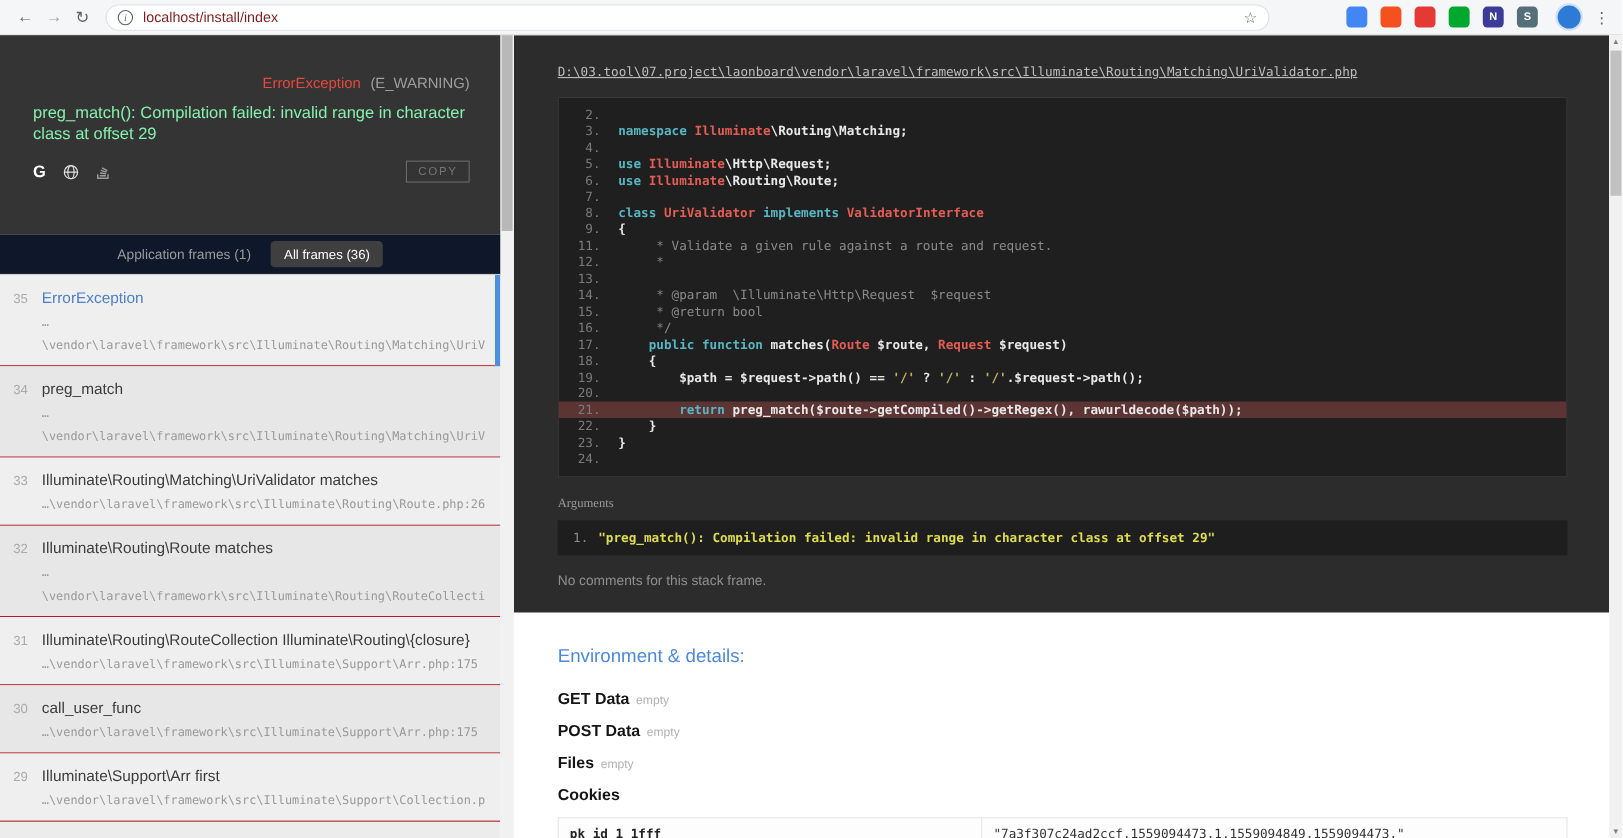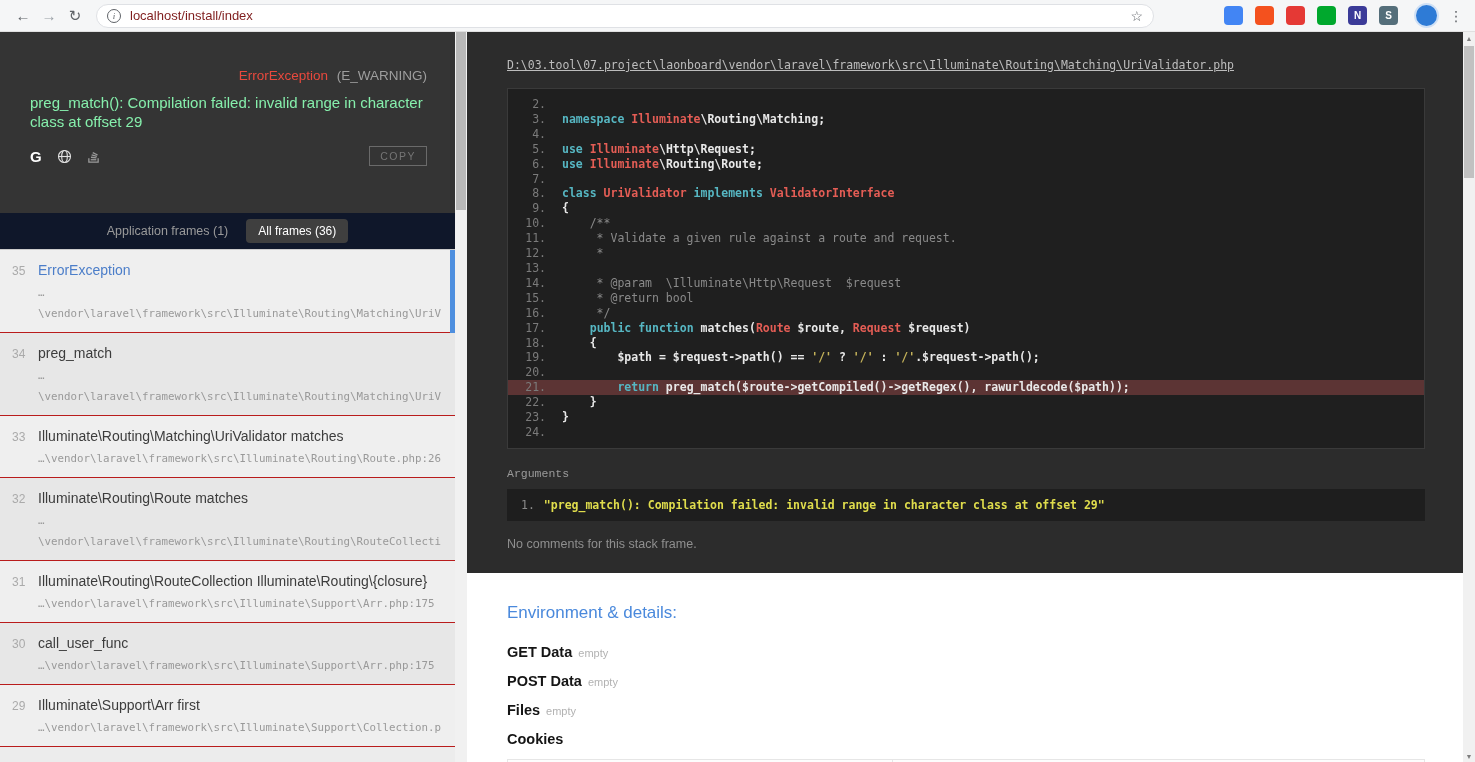--- a/index.html
+++ b/index.html
@@ -75,21 +75,21 @@
   .code-line { display:flex; font-family:"DejaVu Sans Mono", monospace; font-size:11.5px;
                line-height:14.9px; white-space:pre; }
   .code-line.hl { background:#5c3434; }
   .ln { flex:0 0 54px; width:54px; text-align:right; padding-right:16px; color:#7b7b7b; }
   .ct { white-space:pre; font-weight:bold; color:#e8e8e8; }
   .tk-k { color:#56b6c2; }
   .tk-c { color:#e45d55; }
   .tk-p { color:#e8e8e8; }
   .tk-m { color:#8a8a8a; font-weight:normal; }
   .tk-s { color:#c5b35a; }
-  .args-label { margin-top:18px; color:#9a9a9a; font-size:11.5px; font-family:Liberation Mono, monospace; }
+  .args-label { margin-top:18px; color:#9a9a9a; font-size:11.5px; font-family:Liberation Serif, serif; }
   .args-box { margin-top:9px; background:#1e1e1e; padding:9px 14px; font-family:"DejaVu Sans Mono", monospace;
               font-size:11.5px; }
   .arg-index { color:#8b8b8b; margin-right:9px; }
   .arg-value { color:#e0dd4c; font-weight:bold; }
   .comments-note { margin-top:16px; color:#8f8f8f; font-size:12.5px; padding-bottom:6px; }
 
   .env-section { background:#fff; flex:1; padding:30px 38px 0 40px; overflow:hidden; }
   .env-title { color:#4a89dc; font-size:17px; margin-bottom:20px; }
   .env-row { margin-bottom:11px; }
   .env-label { font-weight:bold; font-size:14.5px; color:#151515; }
@@ -227,21 +227,20 @@
         <div class="file-path">D:\03.tool\07.project\laonboard\vendor\laravel\framework\src\Illuminate\Routing\Matching\UriValidator.php</div>
         <div class="code-block">
             <div class="code-line"><span class="ln">2.</span><span class="ct"></span></div>
             <div class="code-line"><span class="ln">3.</span><span class="ct"><span class="tk-k">namespace </span><span class="tk-c">Illuminate</span><span class="tk-p">\Routing\Matching;</span></span></div>
             <div class="code-line"><span class="ln">4.</span><span class="ct"></span></div>
             <div class="code-line"><span class="ln">5.</span><span class="ct"><span class="tk-k">use </span><span class="tk-c">Illuminate</span><span class="tk-p">\Http\Request;</span></span></div>
             <div class="code-line"><span class="ln">6.</span><span class="ct"><span class="tk-k">use </span><span class="tk-c">Illuminate</span><span class="tk-p">\Routing\Route;</span></span></div>
             <div class="code-line"><span class="ln">7.</span><span class="ct"></span></div>
             <div class="code-line"><span class="ln">8.</span><span class="ct"><span class="tk-k">class </span><span class="tk-c">UriValidator</span><span class="tk-p"> </span><span class="tk-k">implements </span><span class="tk-c">ValidatorInterface</span></span></div>
             <div class="code-line"><span class="ln">9.</span><span class="ct"><span class="tk-p">{</span></span></div>
-            <div class="code-line"><span class="ln">10.</span><span class="ct"><span class="tk-m">    /**</span></span></div>
             <div class="code-line"><span class="ln">11.</span><span class="ct"><span class="tk-m">     * Validate a given rule against a route and request.</span></span></div>
             <div class="code-line"><span class="ln">12.</span><span class="ct"><span class="tk-m">     *</span></span></div>
             <div class="code-line"><span class="ln">13.</span></div>
             <div class="code-line"><span class="ln">14.</span><span class="ct"><span class="tk-m">     * @param  \Illuminate\Http\Request  $request</span></span></div>
             <div class="code-line"><span class="ln">15.</span><span class="ct"><span class="tk-m">     * @return bool</span></span></div>
             <div class="code-line"><span class="ln">16.</span><span class="ct"><span class="tk-m">     */</span></span></div>
             <div class="code-line"><span class="ln">17.</span><span class="ct"><span class="tk-p">    </span><span class="tk-k">public function </span><span class="tk-p">matches(</span><span class="tk-c">Route</span><span class="tk-p"> $route, </span><span class="tk-c">Request</span><span class="tk-p"> $request)</span></span></div>
             <div class="code-line"><span class="ln">18.</span><span class="ct"><span class="tk-p">    {</span></span></div>
             <div class="code-line"><span class="ln">19.</span><span class="ct"><span class="tk-p">        $path = $request-&gt;path() == </span><span class="tk-s">'/'</span><span class="tk-p"> ? </span><span class="tk-s">'/'</span><span class="tk-p"> : </span><span class="tk-s">'/'</span><span class="tk-p">.$request-&gt;path();</span></span></div>
             <div class="code-line"><span class="ln">20.</span><span class="ct"></span></div>

